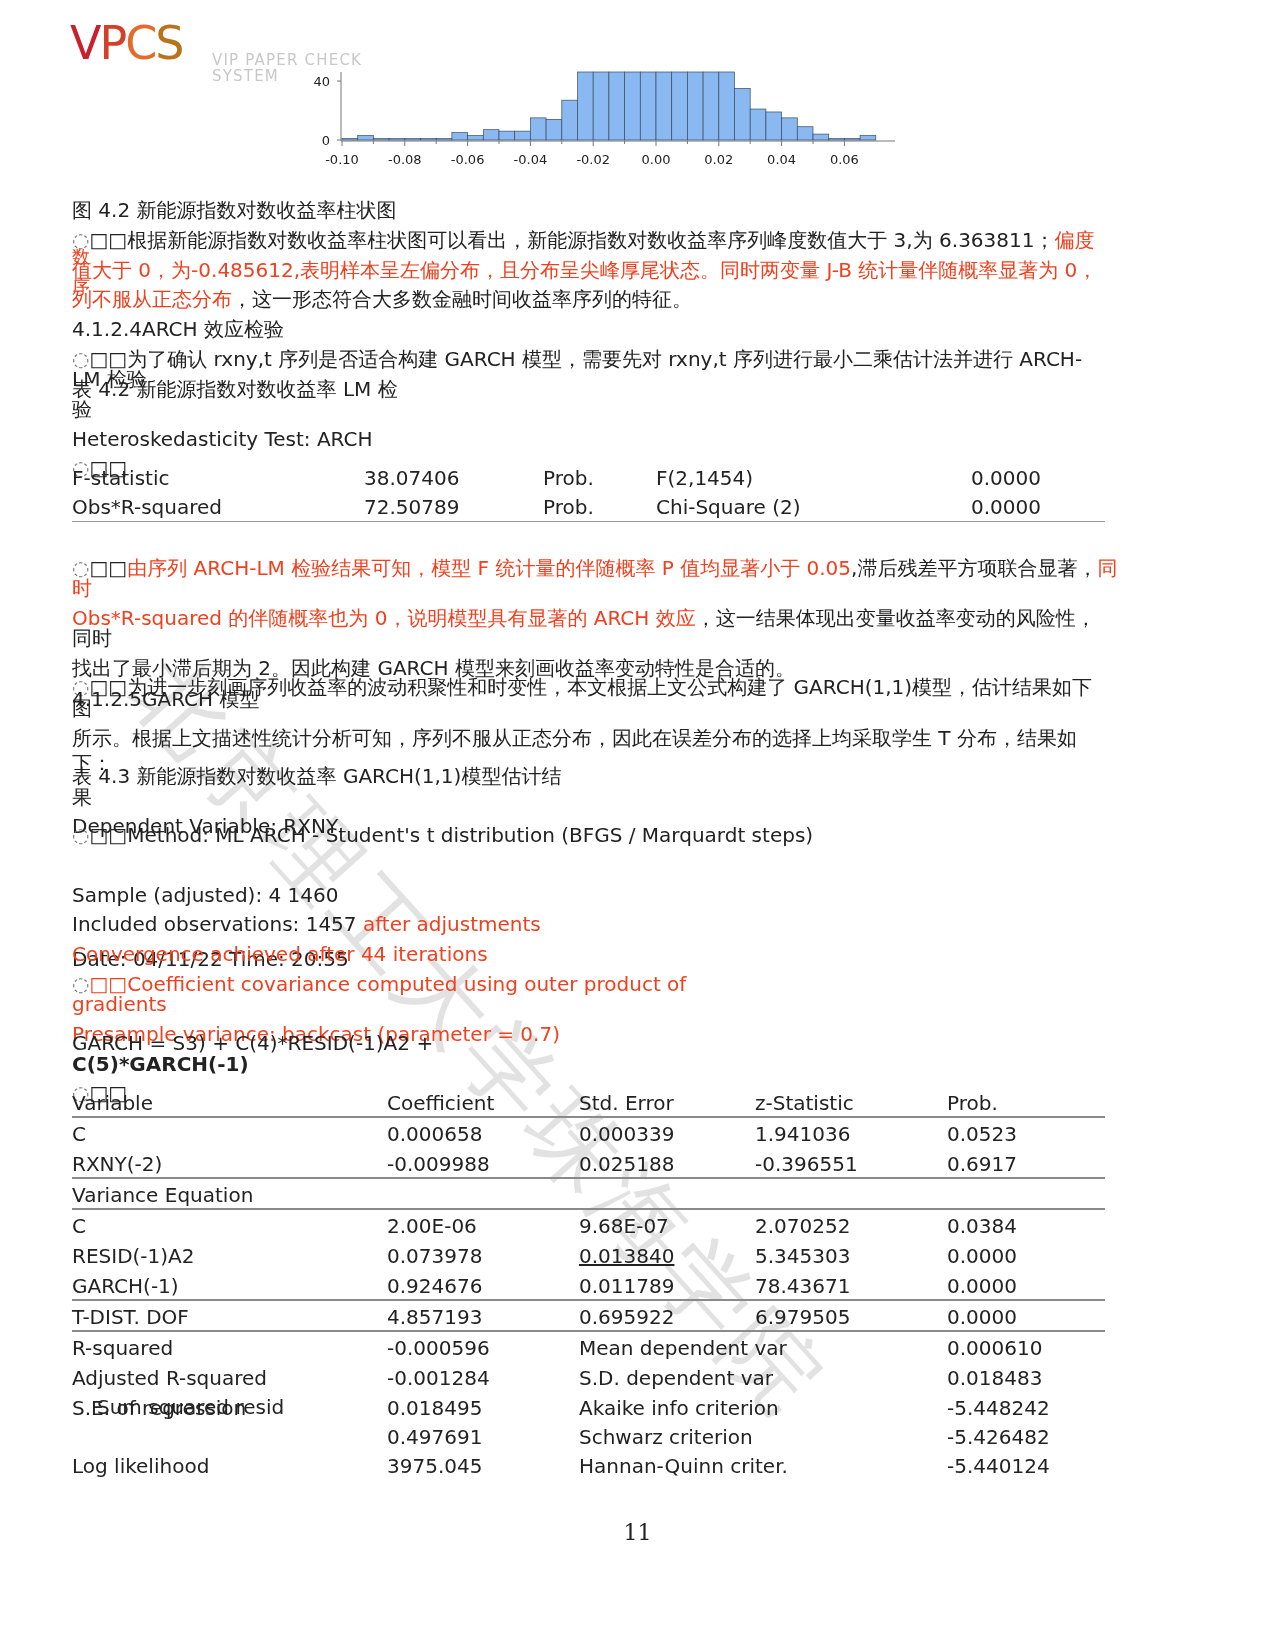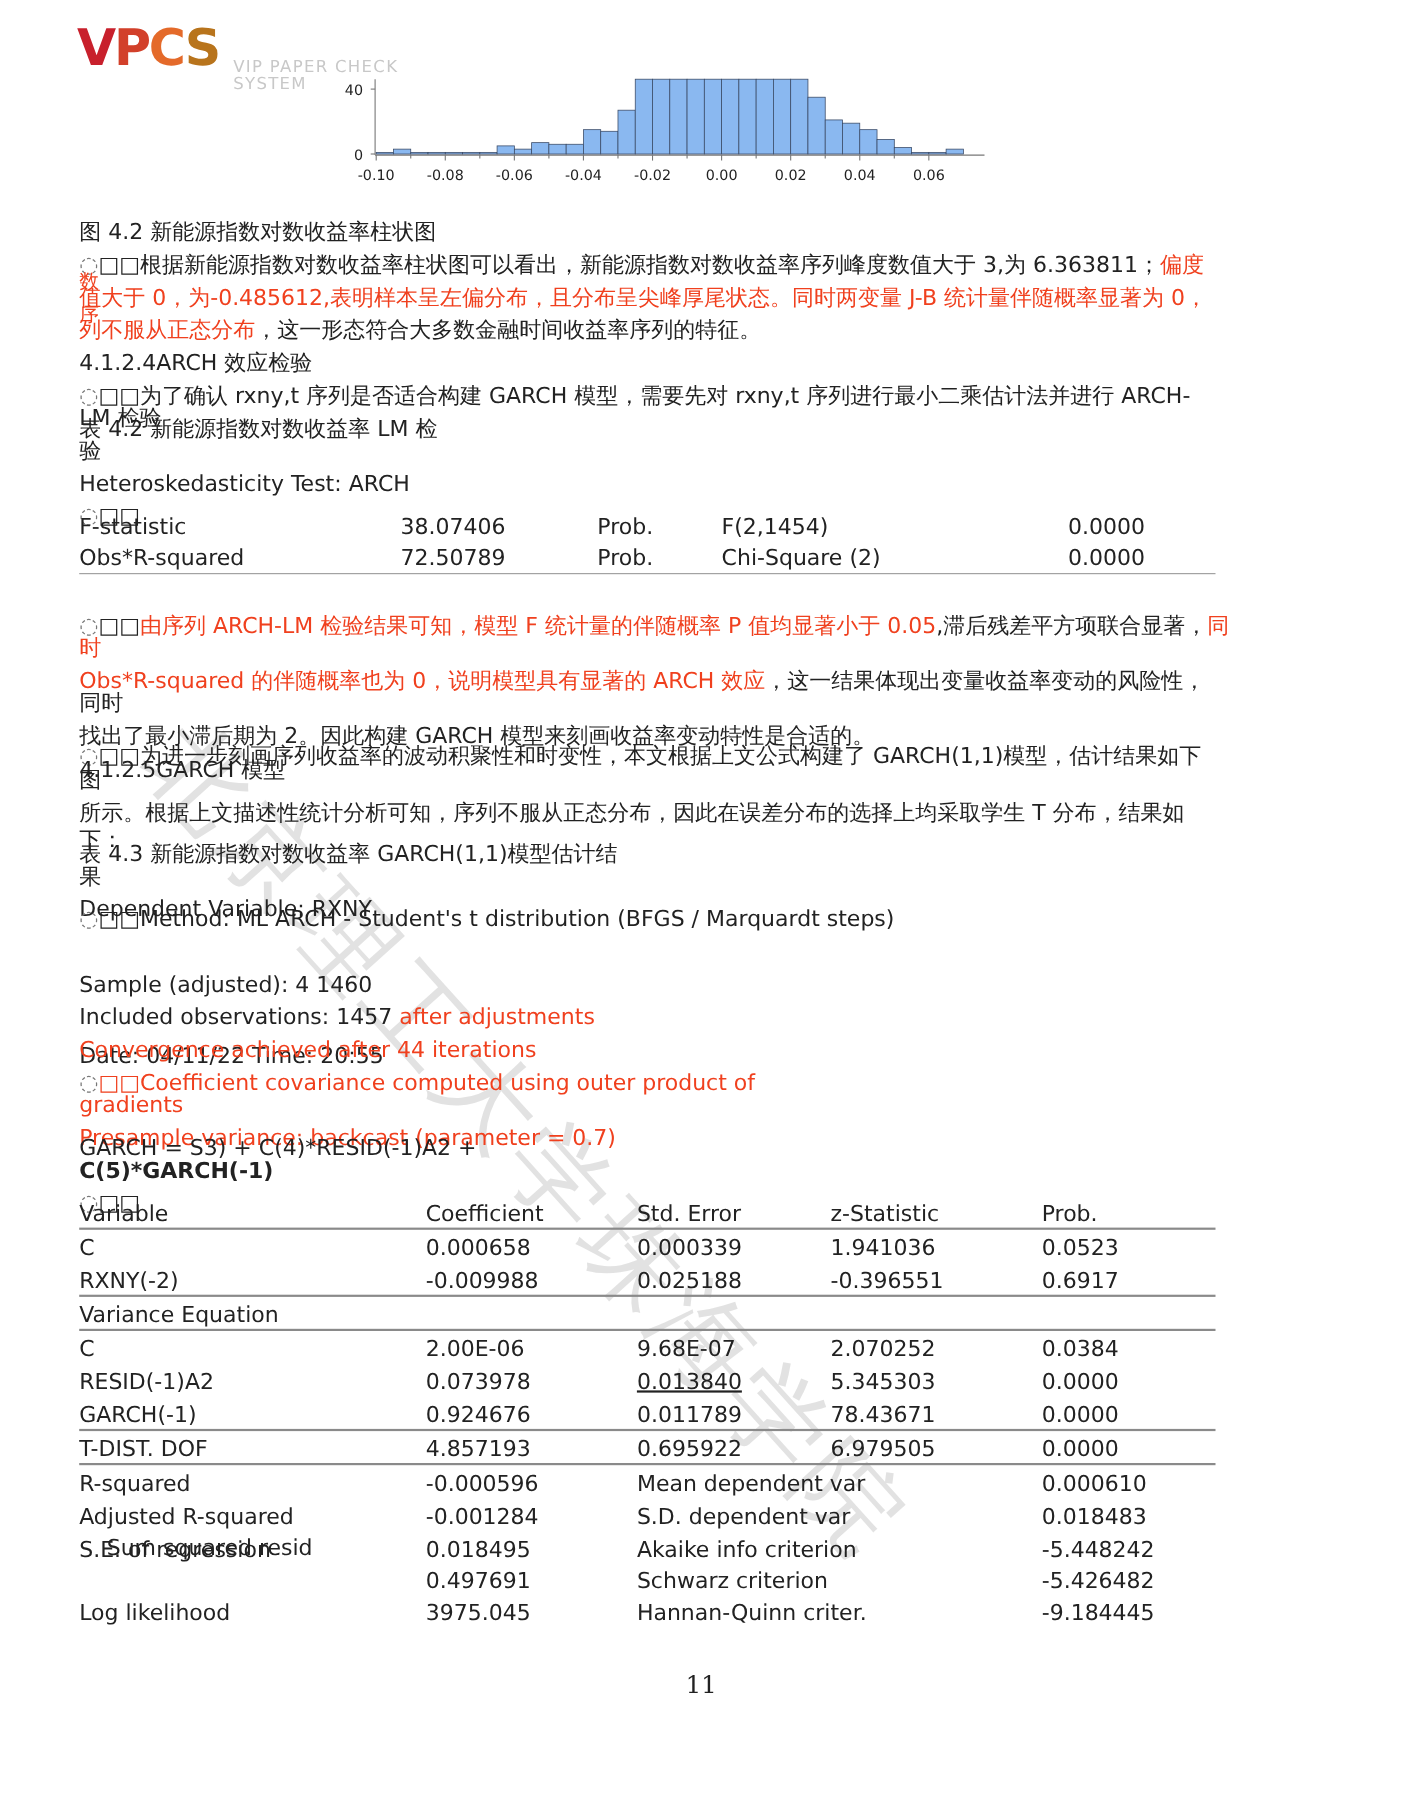--- a/index.html
+++ b/index.html
@@ -2,21 +2,21 @@
 <html><head>
 <meta charset="utf-8">
 <style>
   * { margin: 0; padding: 0; box-sizing: border-box; }
   html, body { width: 1275px; height: 1650px; background: #ffffff; overflow: hidden; }
   body { position: relative; font-family: "DejaVu Sans", "Liberation Sans", sans-serif; color: #222; }
   .abs { position: absolute; white-space: nowrap; }
   .txt { font-size: 20px; line-height: 22px; }
   .red { color: #f0401e; }
   .logo { position: absolute; left: 70px; top: 18px; width: 360px; height: 50px; }
-  .logo-mark { position: absolute; left: 0; top: 0; font-family: "DejaVu Sans", sans-serif; font-weight: bold; font-size: 46px; letter-spacing: -2px; line-height: 50px; }
+  .logo-mark { position: absolute; left: 0; top: 0; font-family: "DejaVu Sans", sans-serif; font-weight: normal; font-size: 46px; letter-spacing: -2px; line-height: 50px; }
   .logo-mark .v { color: #c8202c; }
   .logo-mark .p { color: #d2402a; }
   .logo-mark .c { color: #e46a2a; }
   .logo-mark .s { color: #b8741c; }
   .logo-cn { position: absolute; left: 142px; top: 2px; font-size: 27px; color: #555; letter-spacing: 1px; line-height: 30px; }
   .logo-en { position: absolute; left: 142px; top: 34px; font-size: 15px; color: #c8c8c8; letter-spacing: 1.2px; line-height: 16px; }
   .chart { position: absolute; left: 300px; top: 60px; width: 620px; height: 120px; }
   .rule { position: absolute; height: 2px; background: #8a8a8a; }
   .rule-thin { position: absolute; height: 1px; background: #9a9a9a; }
   .watermark { position: absolute; left: 150px; top: 610px; transform: rotate(48deg); transform-origin: left center; font-size: 92px; color: rgba(150,150,150,0.28); letter-spacing: 6px; white-space: nowrap; pointer-events: none; font-family: "DejaVu Sans", sans-serif; }
@@ -265,17 +265,17 @@
     <div>
       <div class="abs txt" style="left: 72px; top: 1396px; margin-left: 25px;">Sum squared resid</div>
       <div class="abs txt" style="left: 387px; top: 1426px;">0.497691</div>
       <div class="abs txt" style="left: 579px; top: 1426px;">Schwarz criterion</div>
       <div class="abs txt" style="left: 947px; top: 1426px;">-5.426482</div>
     </div>
     <div>
       <div class="abs txt" style="left: 72px; top: 1455px;">Log likelihood</div>
       <div class="abs txt" style="left: 387px; top: 1455px;">3975.045</div>
       <div class="abs txt" style="left: 579px; top: 1455px;">Hannan-Quinn criter.</div>
-      <div class="abs txt" style="left: 947px; top: 1455px;">-9.184445</div>
+      <div class="abs txt" style="left: 947px; top: 1455px;">-5.440124</div>
     </div>
   </div>
 
 <div class="pagenum">11</div>
 
 </body></html>

